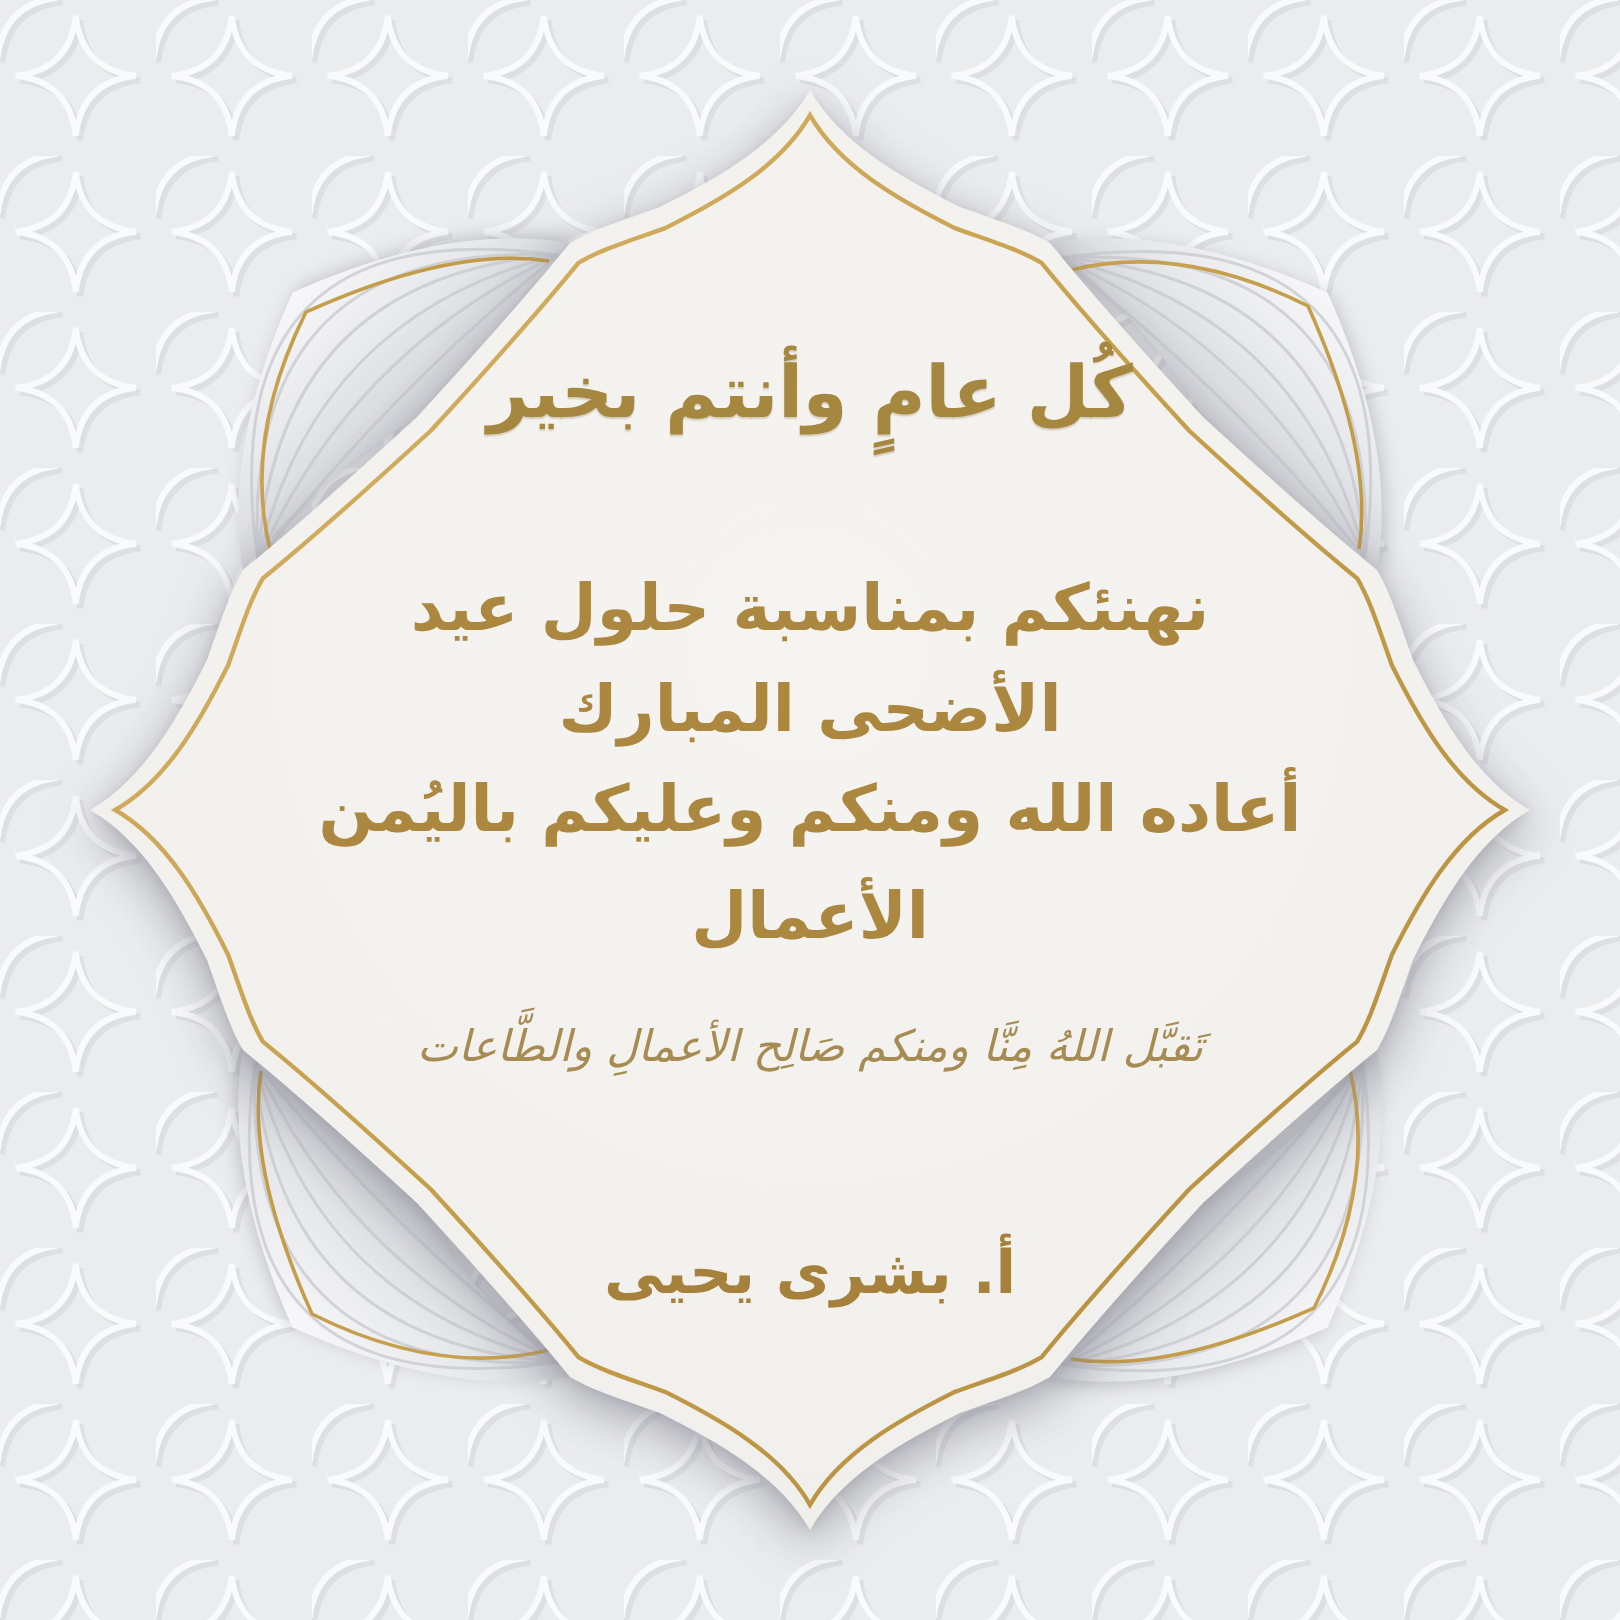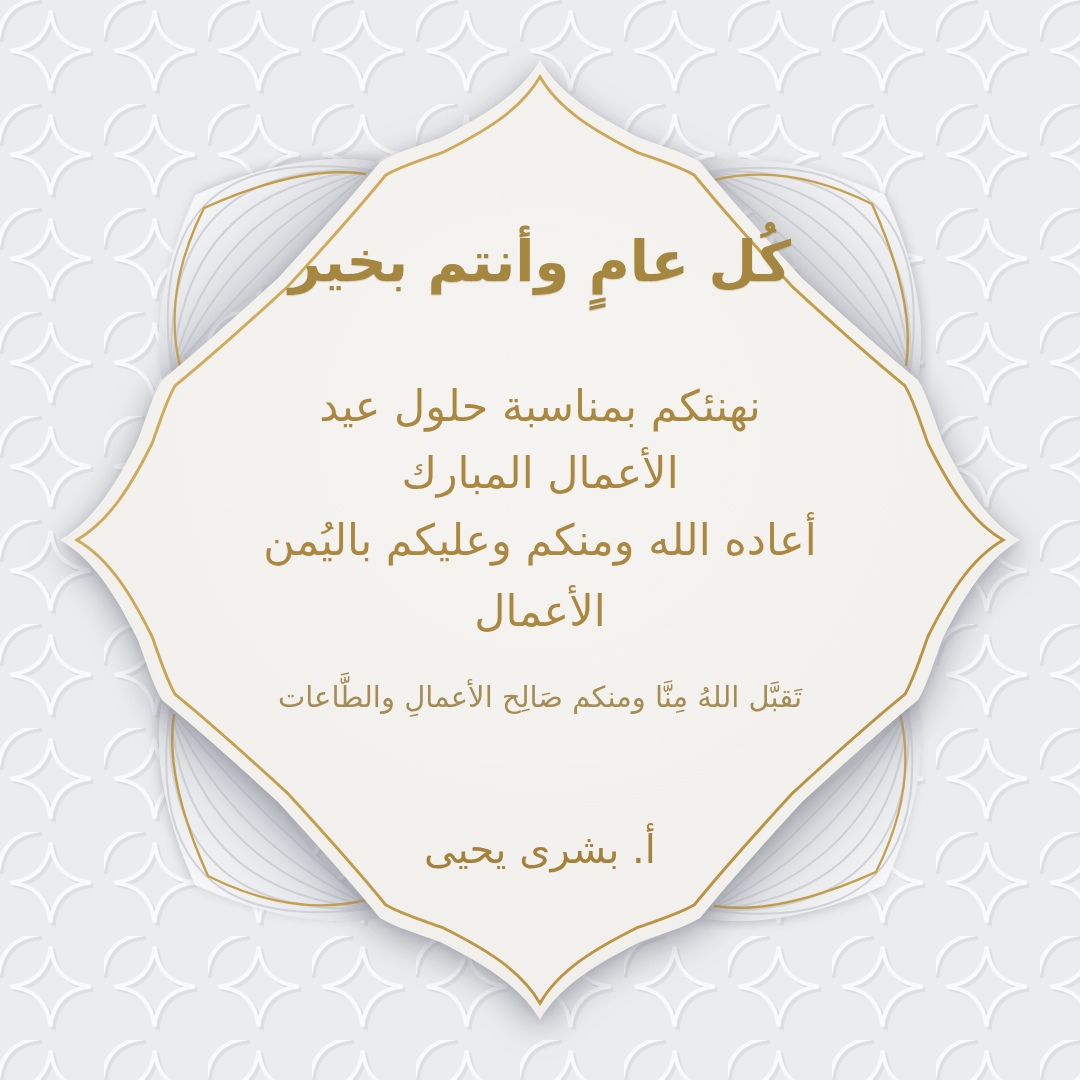--- a/index.html
+++ b/index.html
@@ -32,33 +32,33 @@
   .petal-use{filter:drop-shadow(2px 4px 6px rgba(128,130,140,.45));}
 
   .txt{
     position:absolute;left:190px;width:700px;
     text-align:center;direction:rtl;
     color:var(--gold-text);
     white-space:nowrap;
   }
   .header-callig{
     top:200px;height:124px;line-height:124px;
-    font-size:56px;font-weight:bold;
+    font-size:48px;font-weight:bold;
     color:var(--gold-text-light);
     text-shadow:0 1px 1px rgba(120,95,40,.25);
   }
-  .greet{font-size:43px;font-weight:normal;height:64px;line-height:64px;}
+  .greet{font-size:43px;font-weight:bold;height:64px;line-height:64px;}
   .g1{top:374px;} .g2{top:441px;} .g3{top:508px;} .g4{top:579px;}
   .dua{
     top:667px;height:60px;line-height:60px;
-    font-size:29px;font-weight:normal;color:#a68c52;
+    font-size:29px;font-weight:normal;color:#a68c52;font-style:italic;
   }
   .signature{
     top:819px;height:60px;line-height:60px;
-    font-size:40px;font-weight:normal;color:#a6813b;
+    font-size:40px;font-weight:bold;color:#a6813b;
   }
 </style>
 </head>
 <body>
 
 <div class="stage">
 
   <svg viewBox="0 0 1080 1080" width="1080" height="1080" aria-hidden="true">
     <defs>
       <linearGradient id="goldgrad" gradientUnits="userSpaceOnUse" x1="0" y1="0" x2="1080" y2="1080">
@@ -138,20 +138,20 @@
     <use href="#petal" class="petal-use" transform="rotate(180 540 540)"></use>
     <use href="#petal" class="petal-use" transform="rotate(270 540 540)"></use>
 
     <use href="#frontPath" class="front-shape"></use>
     <use href="#frontPath" class="front-goldline" transform="translate(18.9,18.9) scale(0.965)"></use>
   </svg>
 
   <div class="txt header-callig">كُل عامٍ وأنتم بخير</div>
 
   <div class="txt greet g1">نهنئكم بمناسبة حلول عيد</div>
-  <div class="txt greet g2">الأعمال المبارك</div>
+  <div class="txt greet g2">الأضحى المبارك</div>
   <div class="txt greet g3">أعاده الله ومنكم وعليكم باليُمن</div>
   <div class="txt greet g4">الأعمال</div>
 
   <div class="txt dua">تَقبَّل اللهُ مِنَّا ومنكم صَالِح الأعمالِ والطَّاعات</div>
 
   <div class="txt signature">أ. بشرى يحيى</div>
 </div>
 
 </body></html>

